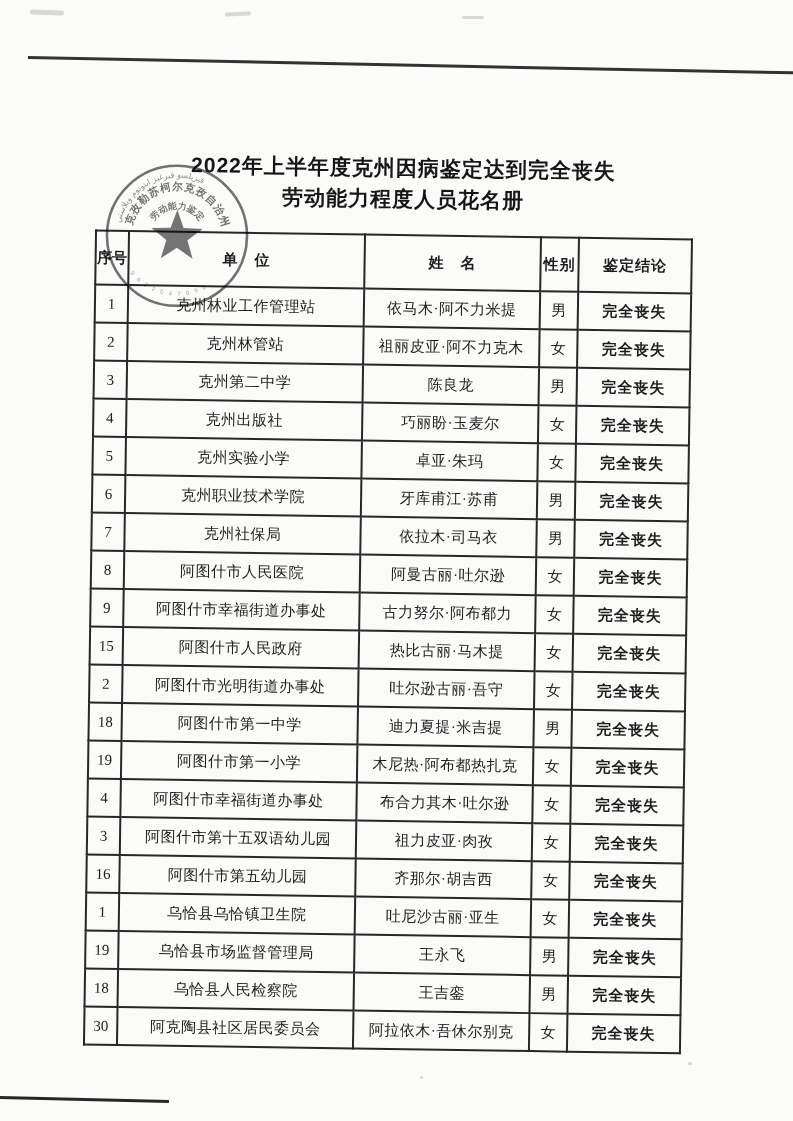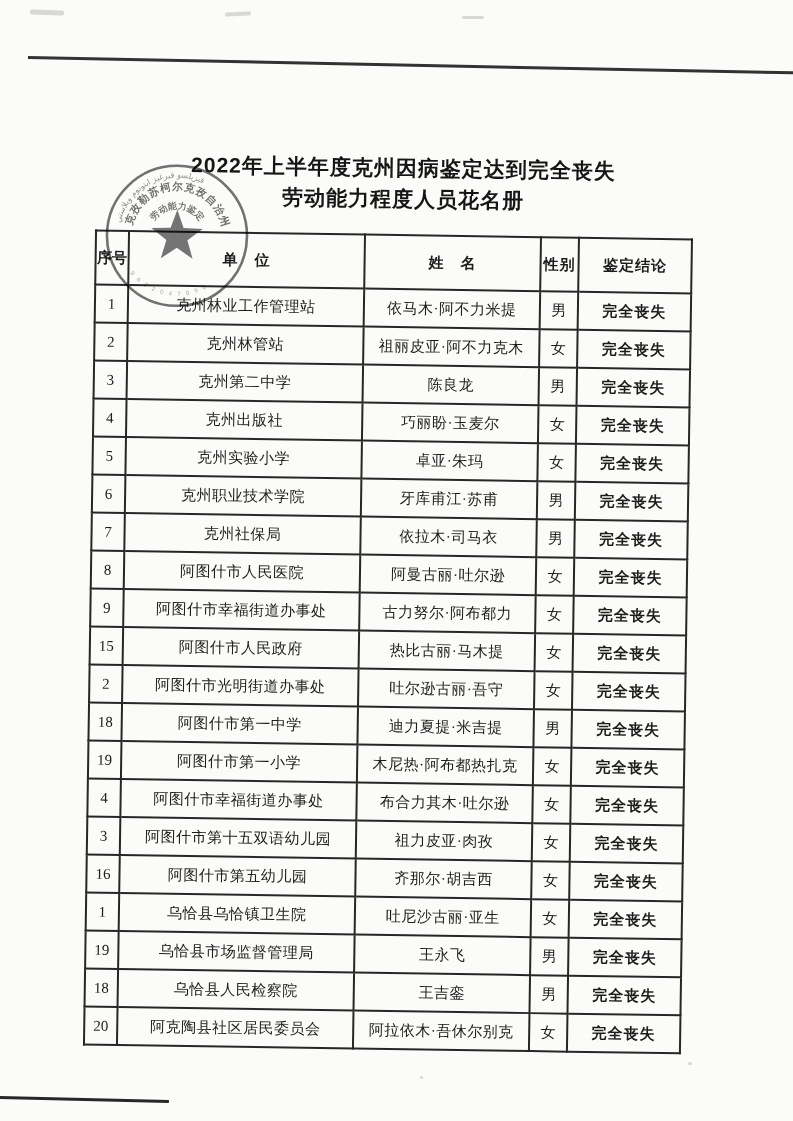--- a/index.html
+++ b/index.html
@@ -229,21 +229,21 @@
           <td class="col-conclusion">完全丧失</td>
         </tr>
         <tr>
           <td class="col-no">18</td>
           <td class="col-unit">乌恰县人民检察院</td>
           <td class="col-name">王吉銮</td>
           <td class="col-gender">男</td>
           <td class="col-conclusion">完全丧失</td>
         </tr>
         <tr>
-          <td class="col-no">20</td>
+          <td class="col-no">30</td>
           <td class="col-unit">阿克陶县社区居民委员会</td>
           <td class="col-name">阿拉依木·吾休尔别克</td>
           <td class="col-gender">女</td>
           <td class="col-conclusion">完全丧失</td>
         </tr>
       </tbody>
   </table>
 
   <svg class="stamp" viewBox="0 0 150 150">
     <defs>

